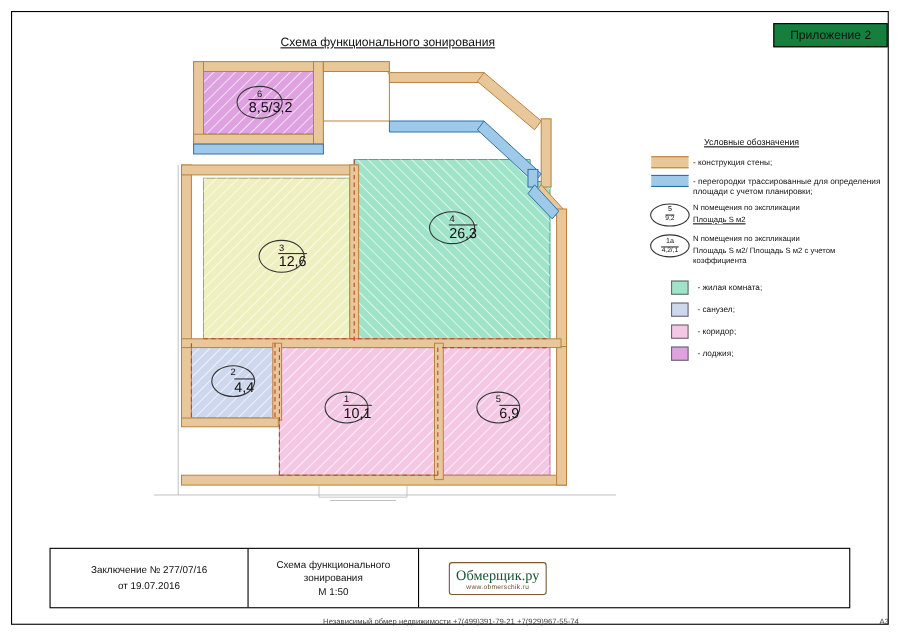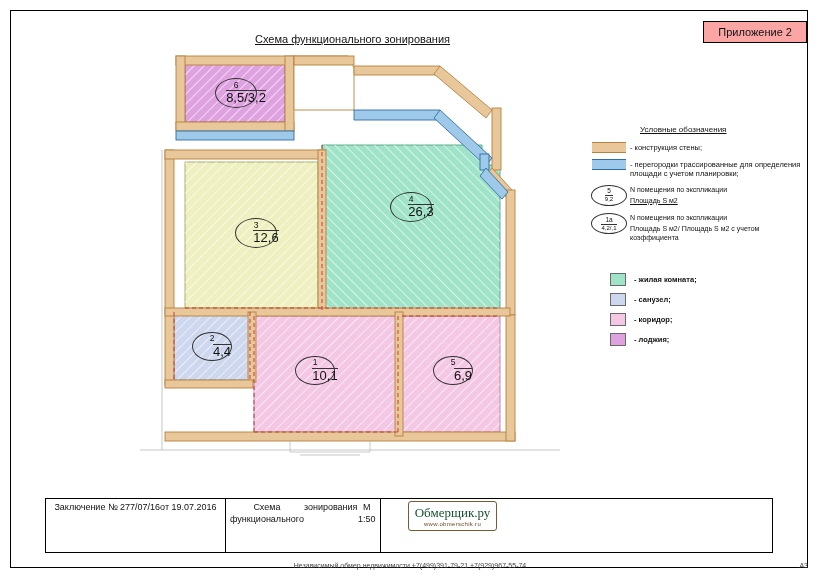--- a/index.html
+++ b/index.html
@@ -14,21 +14,21 @@
   .page-frame{
     position:absolute;left:10px;top:10px;width:798px;height:558px;
     border:1px solid #000;box-sizing:border-box;
   }
   .title-main{
     position:absolute;left:255px;top:33px;font-size:11px;color:#111;
     text-decoration:underline;white-space:nowrap;
   }
   .appendix-box{
     position:absolute;right:13px;top:21px;border:1px solid #000;
-    padding:4px 14px;font-size:11px;background:#fca5a5;
+    padding:4px 14px;font-size:11px;background:#15803d;
   }
   
   .plan{
     position:absolute;left:140px;top:50px;width:420px;height:420px;
   }
   .plan svg{display:block;}
   
   .legend{
     position:absolute;left:588px;top:125px;width:215px;font-size:7.5px;color:#111;
   }
@@ -41,30 +41,30 @@
   .wall-sym{width:34px;height:9px;background:#e8c79a;border-top:1px solid #b9823c;border-bottom:1px solid #b9823c;}
   .part-sym{width:34px;height:9px;background:#9ec9e8;border-top:1px solid #2f6fa8;border-bottom:1px solid #2f6fa8;}
   .oval{
     width:34px;height:19px;border:1px solid #333;border-radius:50%;
     display:flex;flex-direction:column;align-items:center;justify-content:center;
     font-size:6px;line-height:1.05;background:#fff;
   }
   .oval .num{font-size:6.5px;}
   .oval .div{border-top:1px solid #333;padding-top:0px;}
   .cap-line{font-size:7px;margin:0 0 2px 0;}
-  .legend-colors{margin-top:28px;font-weight:bold;}
+  .legend-colors{margin-top:10px;}
   .col-row{display:flex;align-items:center;margin-bottom:7px;}
   .swatch{width:14px;height:11px;border:1px solid #6a6a6a;margin-left:22px;margin-right:8px;}
   
   .tblock{
     position:absolute;left:45px;top:498px;width:728px;height:55px;
     border:1px solid #000;box-sizing:border-box;display:flex;font-size:9px;
   }
   .tb-cell{border-right:1px solid #000;box-sizing:border-box;display:flex;
-    flex-direction:row;align-items:flex-start;justify-content:center;text-align:center;padding:2px 4px;}
+    flex-direction:column;align-items:center;justify-content:center;text-align:center;padding:2px 4px;}
   .tb-1{width:180px;}
   .tb-2{width:250px;}
   .tb-3{width:155px;}
   .tb-4{width:143px;border-right:none;justify-content:center;}
   .tb-1 div{line-height:1.5;}
   .tb-2 div{line-height:1.35;}
   .tb-3 div{line-height:1.35;}
   .stamp{
     border:1px solid #7a5a33;border-radius:3px;padding:3px 6px;text-align:center;
     background:#fff;

